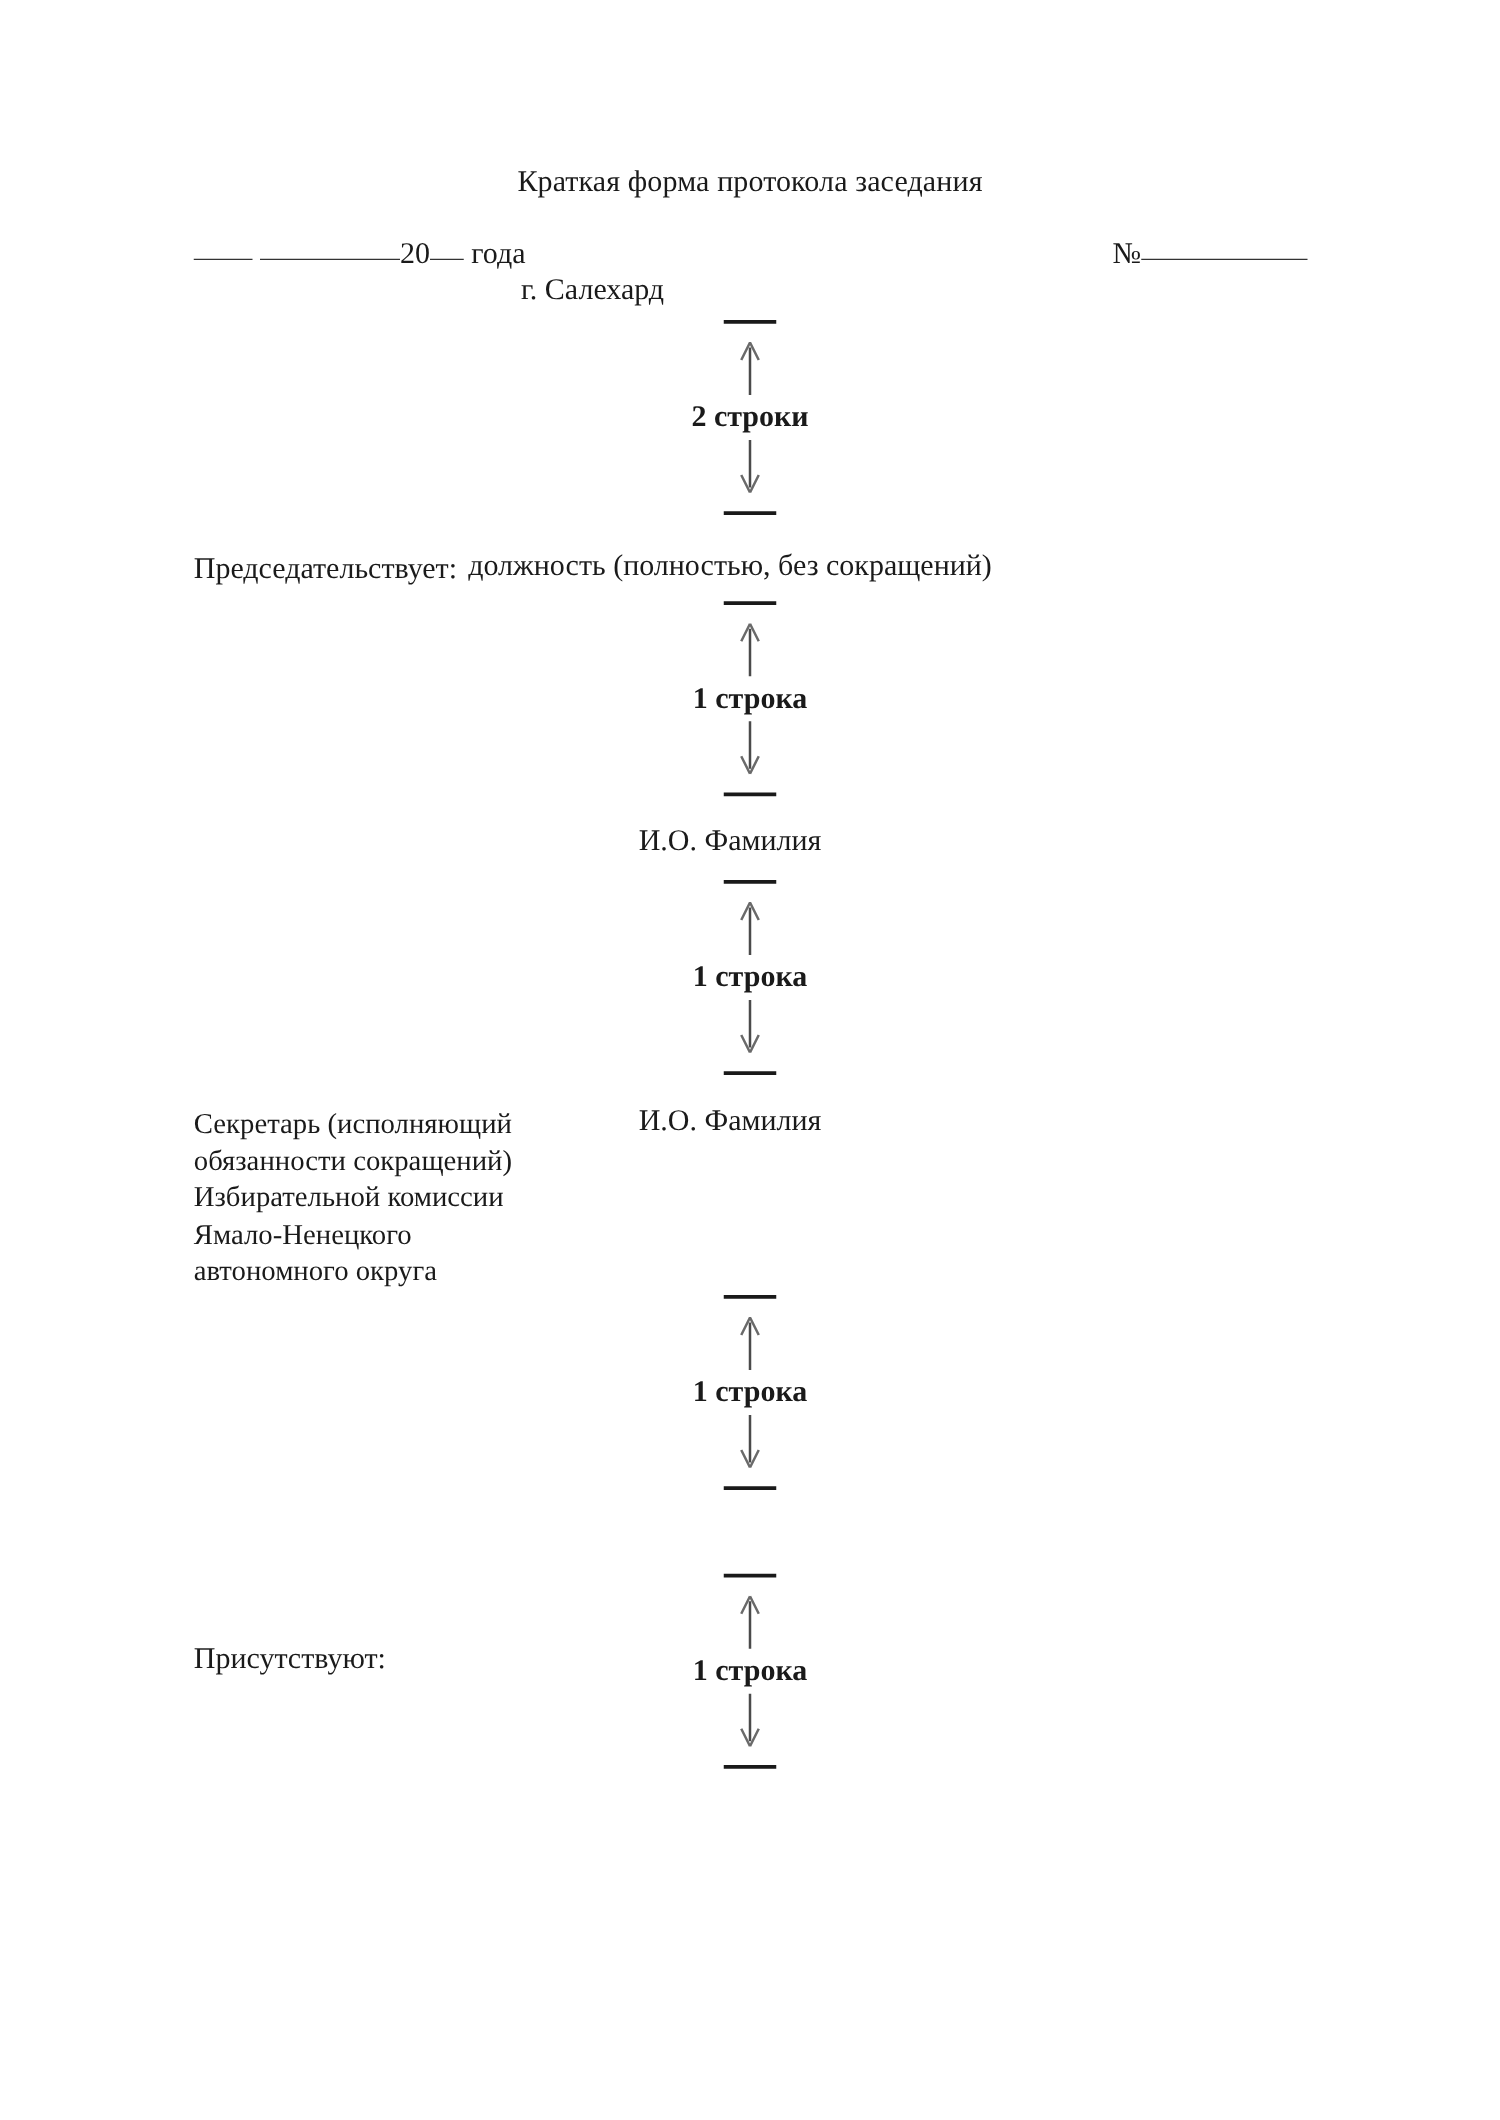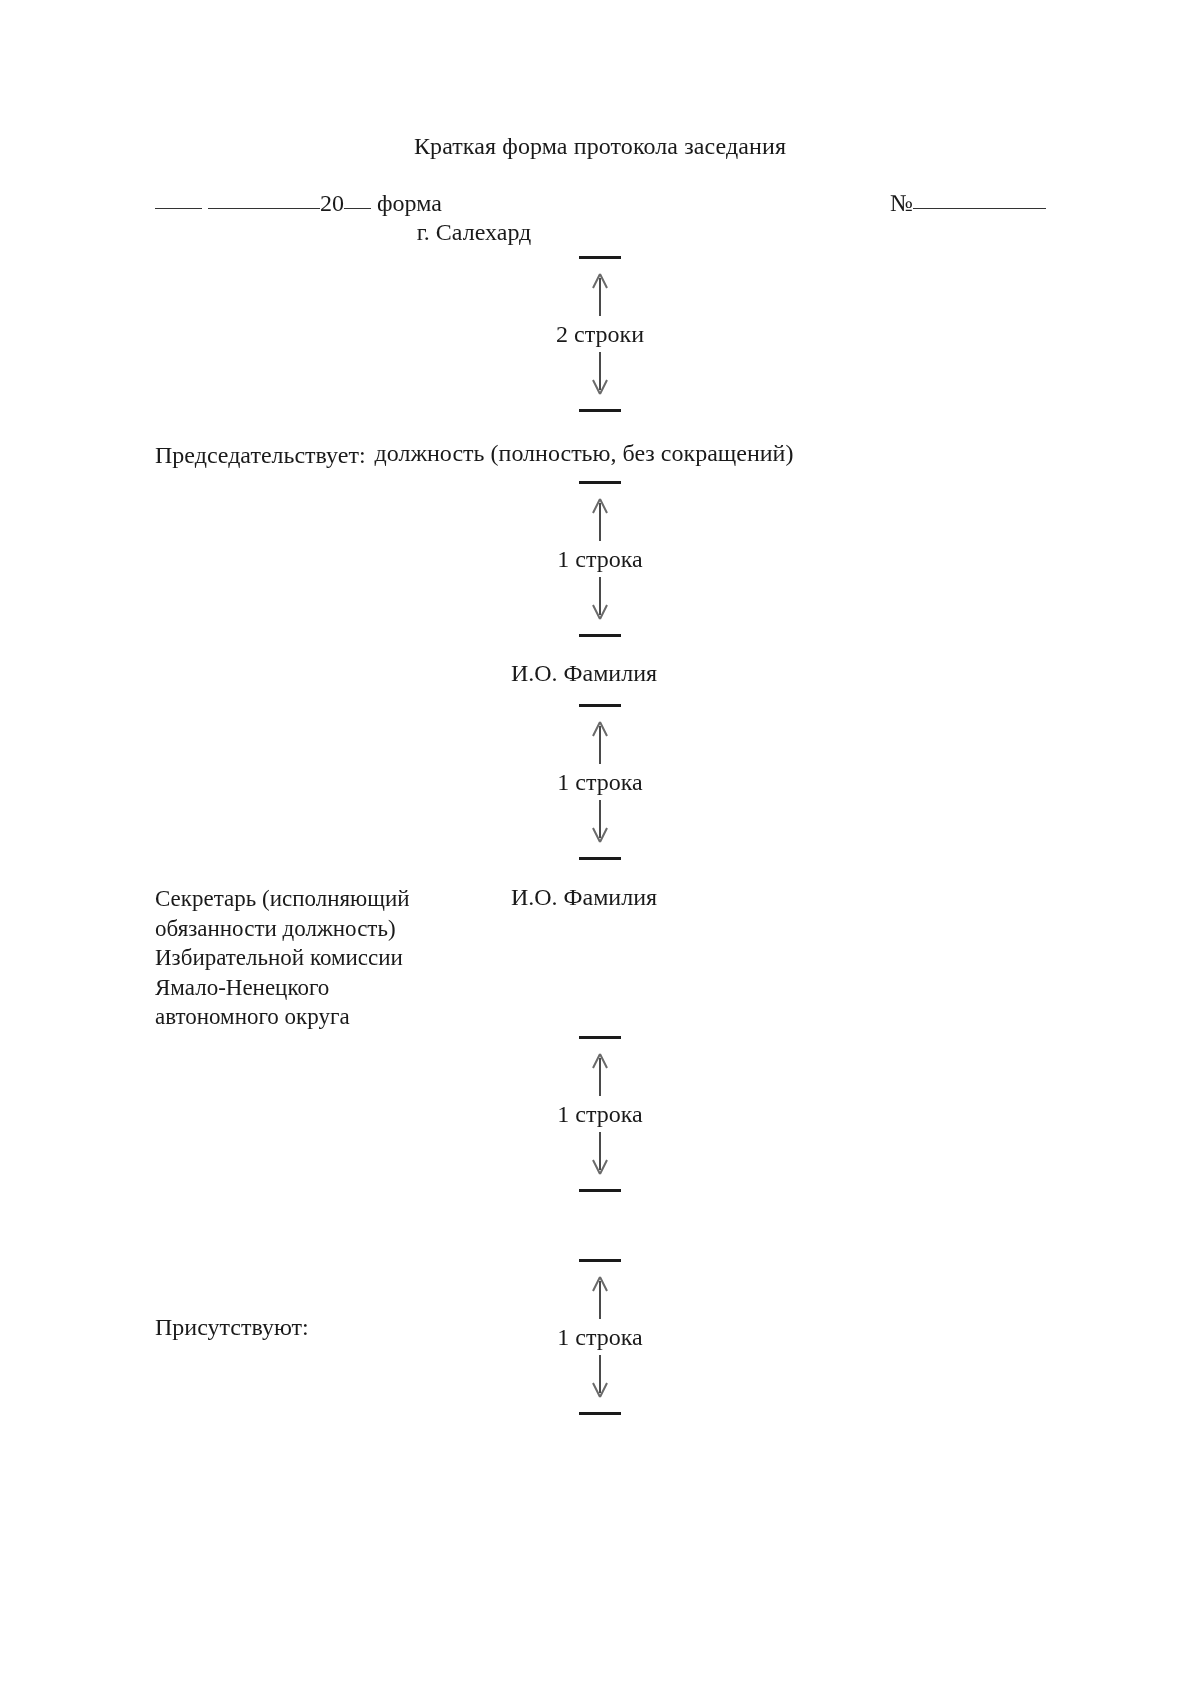--- a/index.html
+++ b/index.html
@@ -85,20 +85,21 @@
     line-height: 29.5px;
     width: 340px;
   }
 
   
   .measure {
     position: absolute;
     left: 0;
     width: 988px;
     pointer-events: none;
+    font-weight: bold;
   }
   .measure .m-inner {
     position: relative;
     width: 1200px;
     height: 100%;
   }
   .m-bar {
     position: absolute;
     left: 50%;
     transform: translateX(-50%);
@@ -129,21 +130,21 @@
 </head>
 <body>
 
 <div class="page">
 
   <div class="doc-title">Краткая форма протокола заседания</div>
 
   <div class="dateline">
     <span class="fill-s"></span>
     <span class="fill-m"></span><span>20</span><span class="fill-xs"></span>
-    <span>форма</span>
+    <span>года</span>
   </div>
 
   <div class="numline">
     <span>№</span><span class="fill-l"></span>
   </div>
 
   <div class="city">г. Салехард</div>
 
   <div class="measure" style="top:256px; height:156px;">
     <div class="m-inner">
@@ -187,21 +188,21 @@
         <line x1="15" y1="22" x2="15" y2="60" stroke="#4a4a4a" stroke-width="2"></line>
         <line x1="15" y1="96" x2="15" y2="134" stroke="#4a4a4a" stroke-width="2"></line>
         <path d="M15 138 L8 124 M15 138 L22 124" stroke="#6a6a6a" stroke-width="2" fill="none"></path>
       </svg>
       <div class="m-label" style="top:65px;">1 строка</div>
     </div>
   </div>
 
   <div class="ltext-block" style="top:884px;">
     <div>Секретарь (исполняющий</div>
-    <div>обязанности должность)</div>
+    <div>обязанности сокращений)</div>
     <div>Избирательной комиссии</div>
     <div>Ямало-Ненецкого</div>
     <div>автономного округа</div>
   </div>
   <div class="ctext" style="top:884px;">И.О. Фамилия</div>
 
   <div class="measure" style="top:1036px; height:156px;">
     <div class="m-inner">
       <div class="m-bar top"></div>
       <div class="m-bar bottom"></div>

